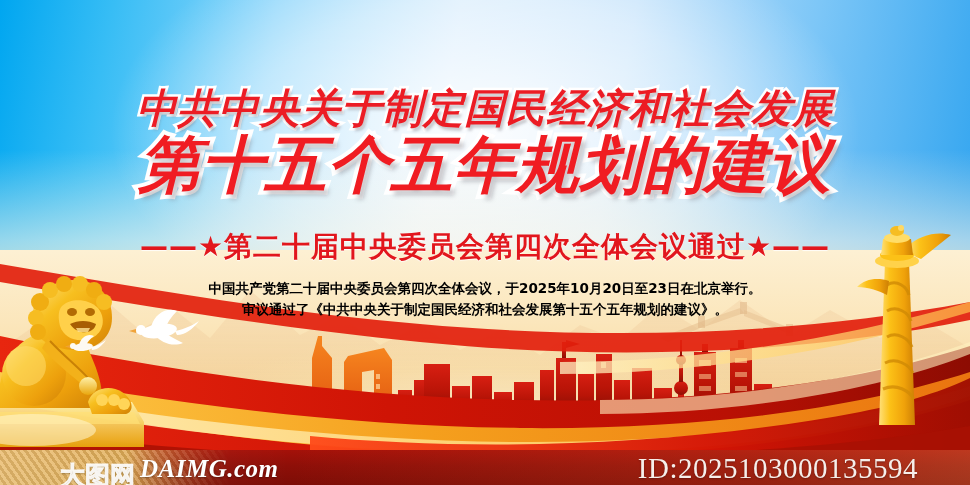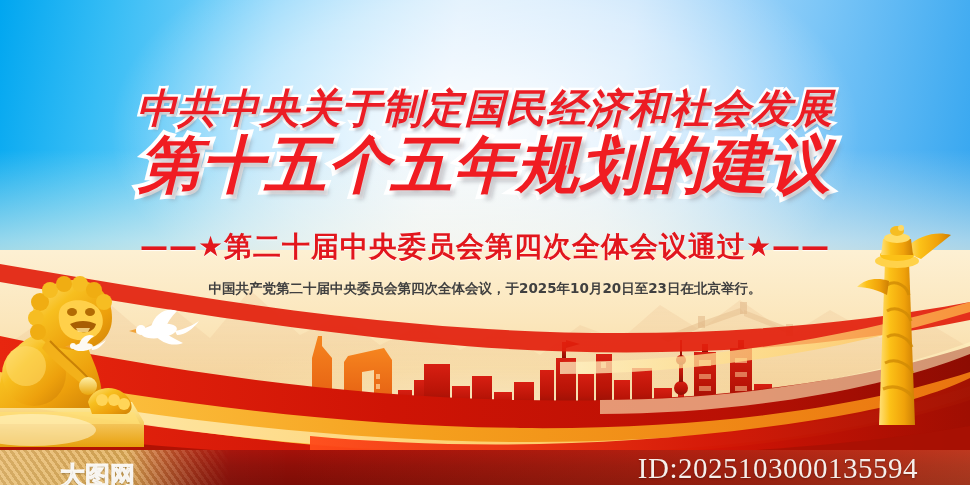--- a/index.html
+++ b/index.html
@@ -86,21 +86,21 @@
     position:absolute;left:0;top:233px;width:970px;
     font-size:28px;font-weight:bold;line-height:1;letter-spacing:1px;
     color:#e2161d;
     font-family:"DejaVu Sans","Liberation Sans",sans-serif;
     text-shadow:0 1px 1px rgba(255,255,255,.85);
   }
 
   .body-text{
     position:absolute;left:0;top:278px;width:970px;
     font-size:13.5px;font-weight:bold;line-height:21px;
-    color:#404040;
+    color:#000000;
     font-family:"DejaVu Sans","Liberation Sans",sans-serif;
   }
   .body-text div{white-space:nowrap;}
 
   
   .bottombar{
     position:absolute;left:0;top:450px;width:970px;height:35px;
     background:linear-gradient(180deg,#a41109 0%, #8e0f08 45%, #7d0d06 100%);
     overflow:hidden;
   }
@@ -387,25 +387,27 @@
       <circle cx="56" cy="3" r="3" fill="#ffd863"></circle>
     </svg>
   </div>
 
   <div class="titles">
     <div class="line1">中共中央关于制定国民经济和社会发展</div>
     <div class="line2">第十五个五年规划的建议</div>
     <div class="line3">——★第二十届中央委员会第四次全体会议通过★——</div>
     <div class="body-text">
       <div>中国共产党第二十届中央委员会第四次全体会议，于2025年10月20日至23日在北京举行。</div>
+      <div>审议通过了《中共中央关于制定国民经济和社会发展第十五个五年规划的建议》。</div>
     </div>
   </div>
 
   <div class="bottombar">
     <div class="bar-texture"></div>
     <div class="bar-sheen"></div>
     <div class="watermark">
       <span class="cn">大图网</span>
+      <span class="en">DAIMG.com</span>
     </div>
     <div class="idtext">ID:2025103000135594</div>
   </div>
 
 </div>
 
 </body></html>

